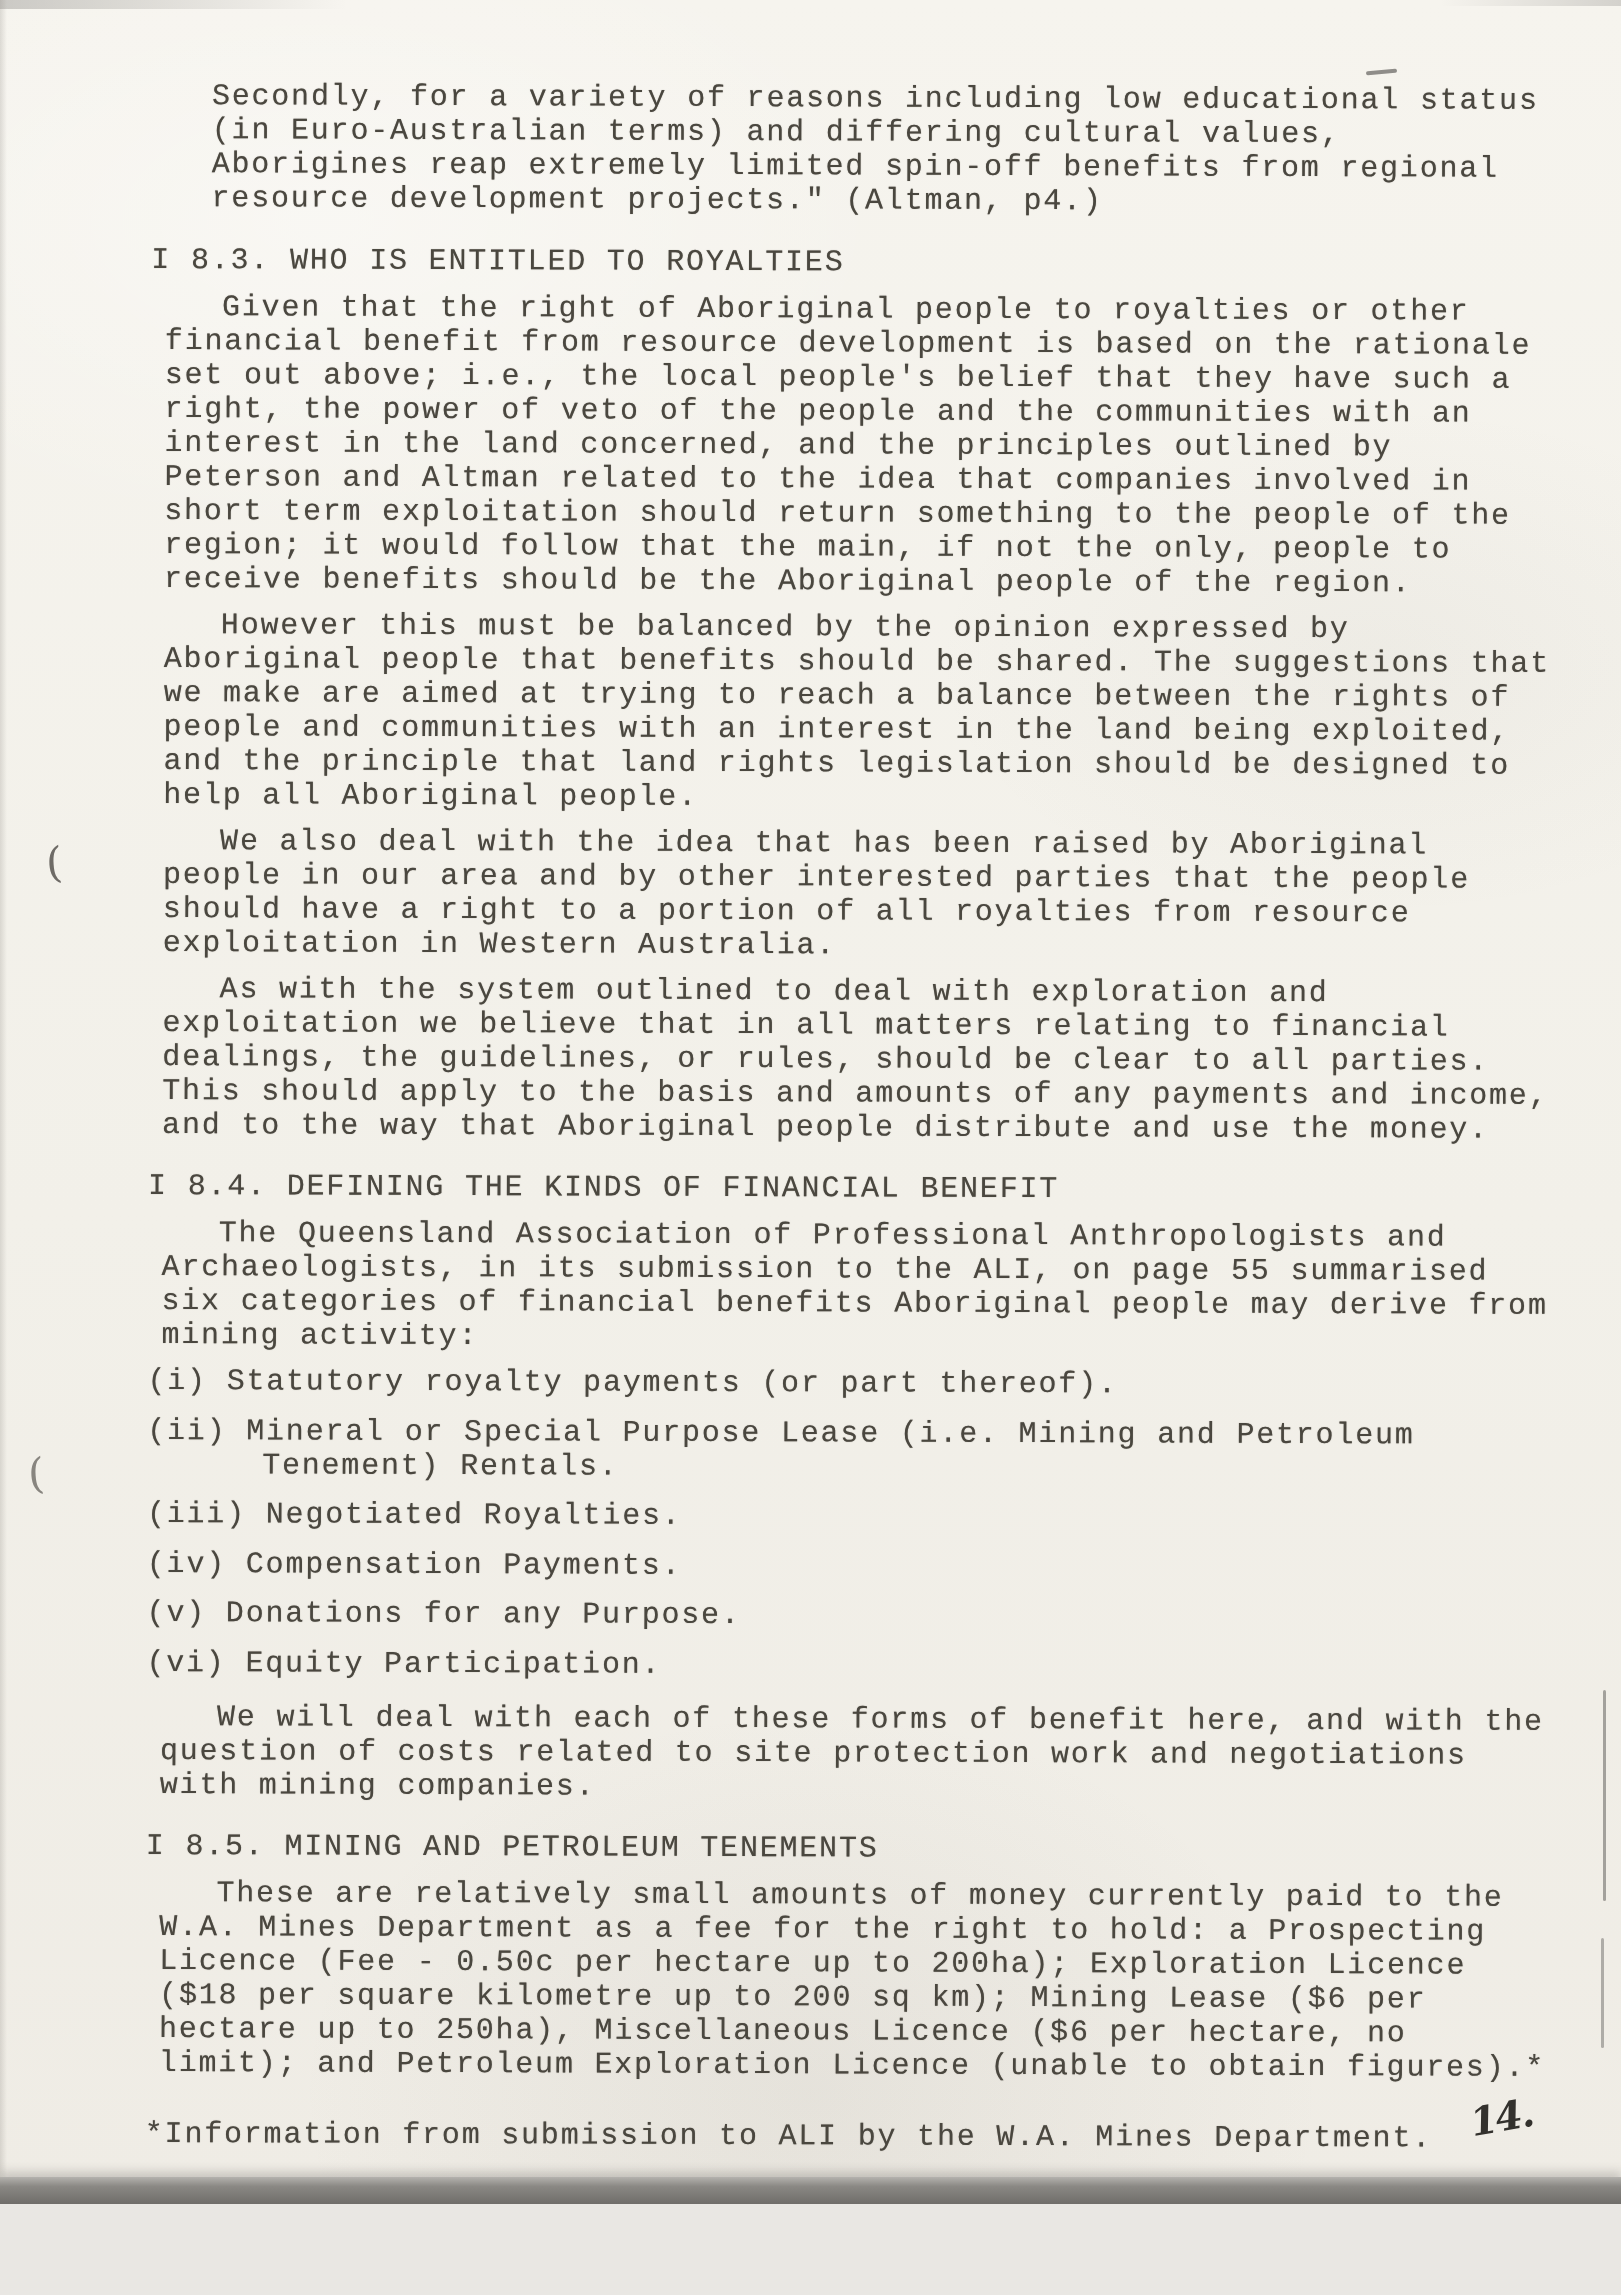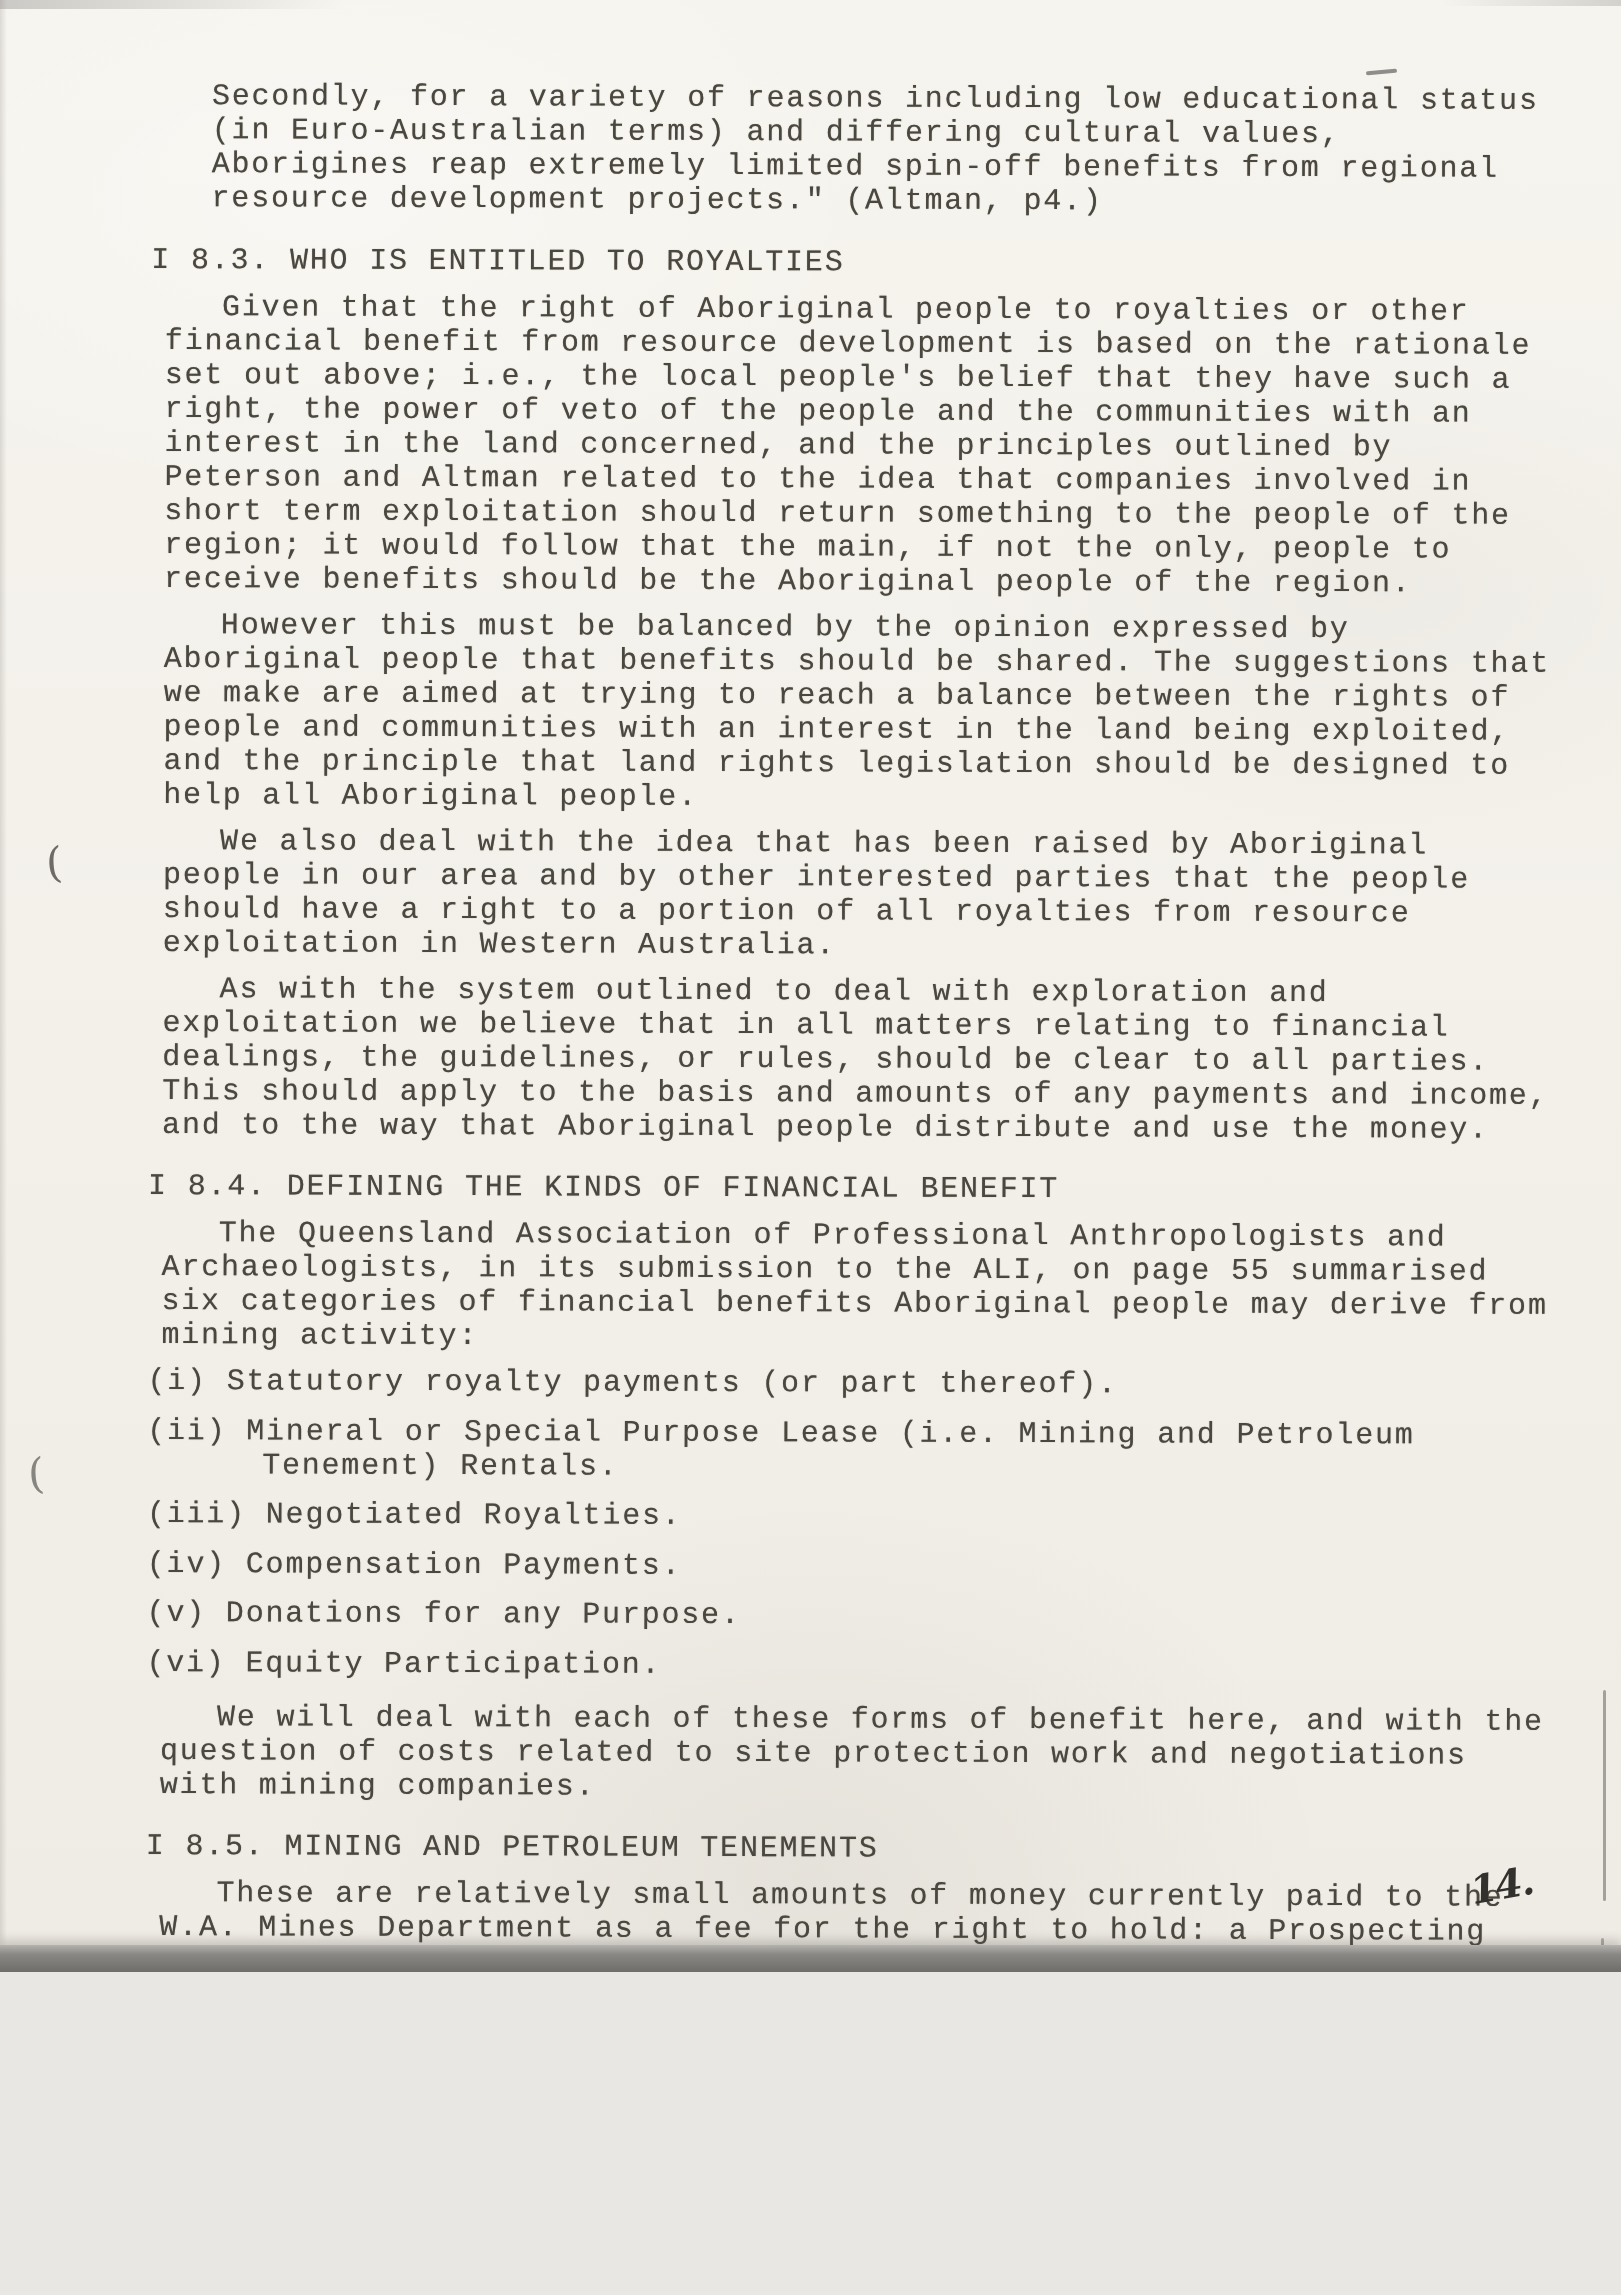--- a/index.html
+++ b/index.html
@@ -4,21 +4,21 @@
 <title>Scanned Document Page</title>
 <style>
   html, body {
     margin: 0;
     padding: 0;
     background: #e9e7e3;
   }
   .page-wrap {
     position: relative;
     width: 1622px;
-    height: 1972px;
+    height: 2204px;
     overflow: hidden;
     background: #86efac;
   }
   
   .paper {
     position: absolute;
     inset: 0;
     background:
       radial-gradient(ellipse 826px 459px at 20% 10%, rgba(255,255,255,0.35), rgba(255,255,255,0) 70%),
       radial-gradient(ellipse 643px 367px at 85% 30%, rgba(120,115,105,0.05), rgba(0,0,0,0) 70%),

